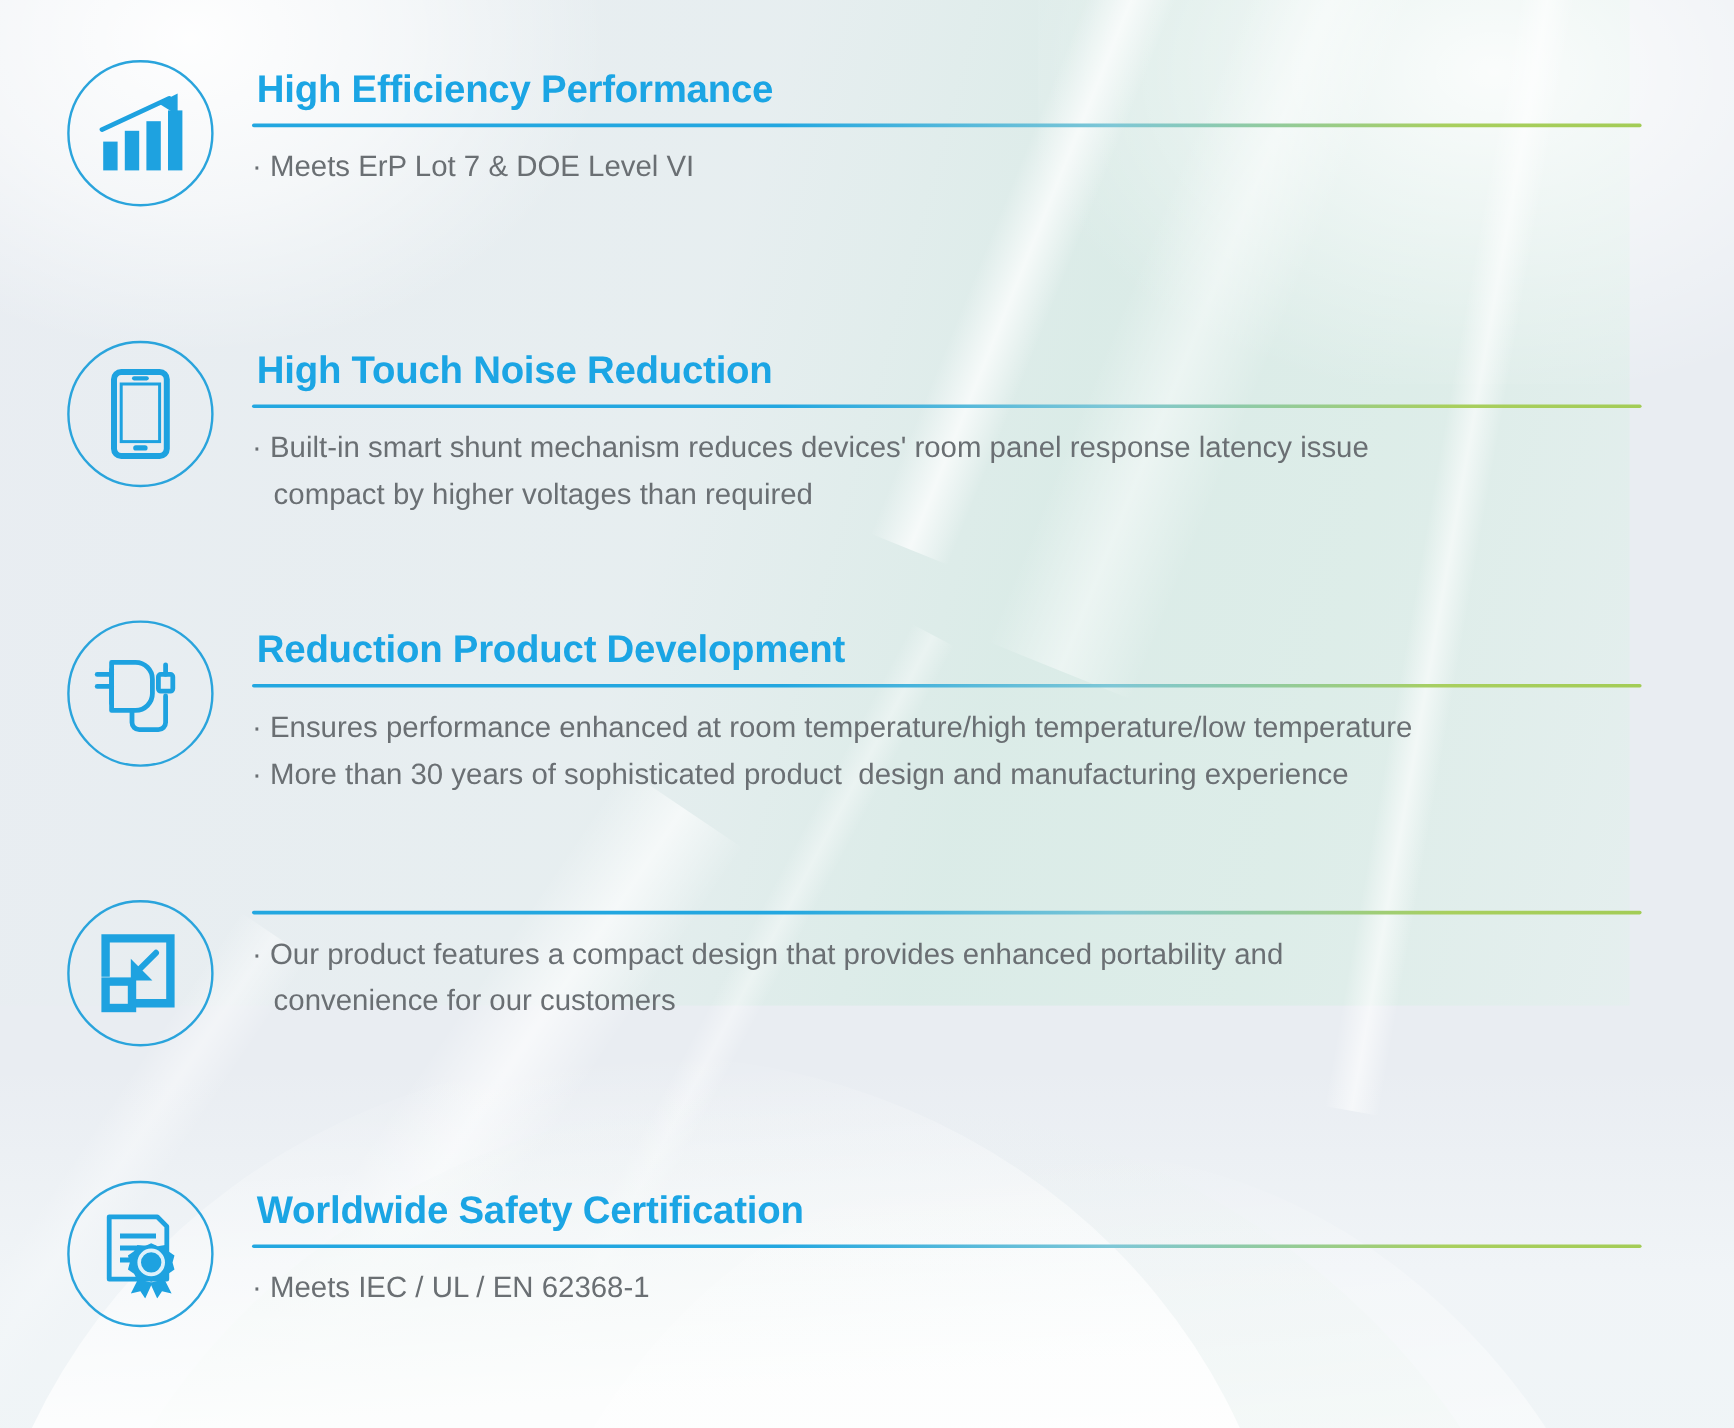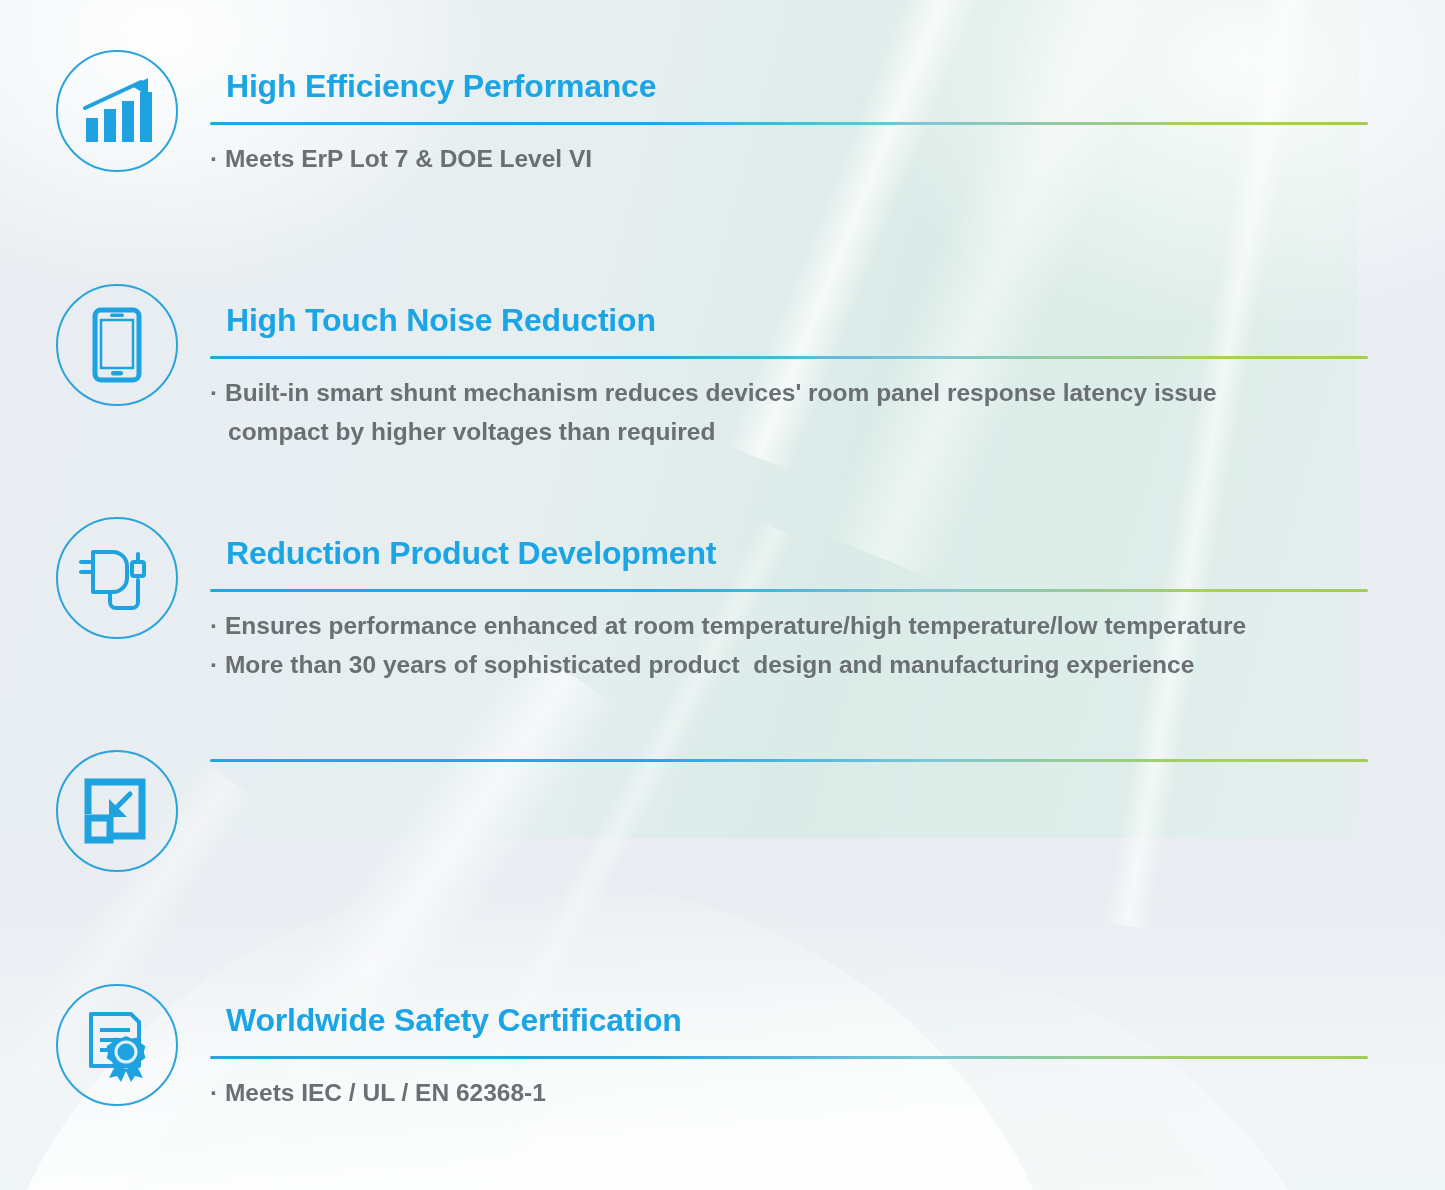--- a/index.html
+++ b/index.html
@@ -95,37 +95,36 @@
 
   .body{position:absolute;left:210px;top:0;width:1160px;}
 
   .title{
     font-size:32px;
     font-weight:bold;
     color:#1ba5e4;
     letter-spacing:-0.2px;
     line-height:40px;
     white-space:nowrap;
-    margin:16px;
+    margin:4px;
   }
   .rule{
     margin-top:9px;
     height:3px;
     width:1158px;
     background:linear-gradient(90deg,#23a7e0 0%, #23a7e0 38%, #7ec7d6 62%, #a8cf5e 86%, #a3cc56 100%);
     border-radius:2px;
   }
   .lines{margin-top:14px;}
   .line{
     display:block;
     font-size:24.5px;
     color:#6a6f73;
     line-height:39px;
     white-space:pre-wrap;
-    font-weight:bold;
   }
   .line.cont{padding-left:18px;}
 </style>
 </head>
 <body>
 
 <div id="stage">
 
   <div class="bg">
     <div class="bg-green-panel"></div>
@@ -222,20 +221,22 @@
           </g>
           <g stroke="#1ea2e0" stroke-width="5" stroke-linecap="round">
             <line x1="48" y1="18" x2="31" y2="35"></line>
           </g>
           <polygon points="27,41 27,23 45,41" fill="#1ea2e0"></polygon>
         </svg>
       </div>
       <div class="body">
         <div class="rule"></div>
         <div class="lines">
+          <span class="line">· Our product features a compact design that provides enhanced portability and</span>
+          <span class="line cont">convenience for our customers</span>
         </div>
       </div>
     </div>
 
     <div class="feature" style="top:984px;">
       <div class="icon-wrap">
         <svg width="72" height="74" viewBox="0 0 72 74" aria-hidden="true">
           <g fill="none" stroke="#1ea2e0" stroke-width="4" stroke-linejoin="round">
             <path d="M10 6 h40 l8 8 v44 h-48 z"></path>
             <line x1="19" y1="22" x2="49" y2="22"></line>

